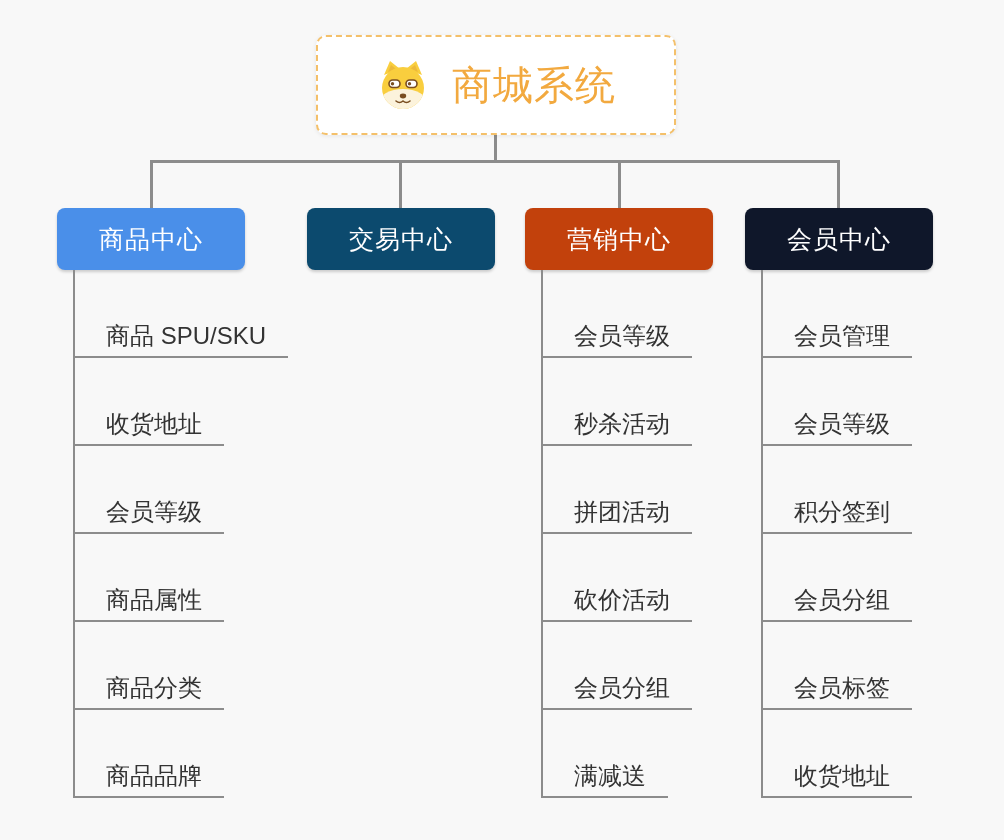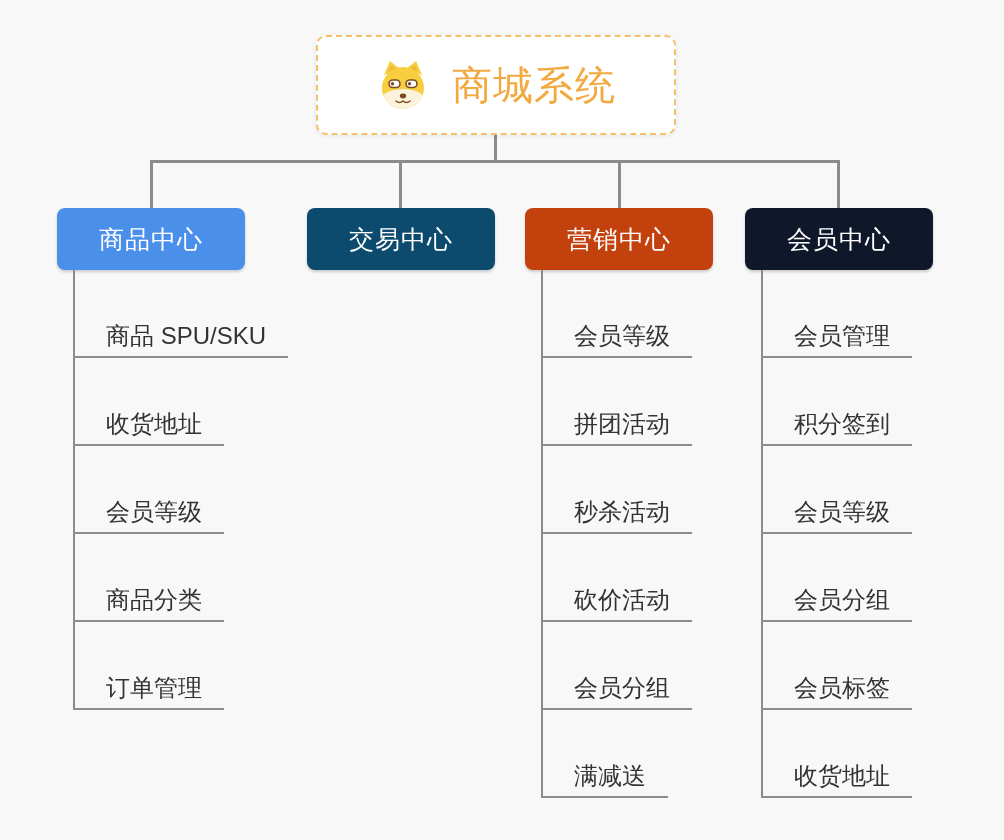--- a/index.html
+++ b/index.html
@@ -120,46 +120,47 @@
     </svg>
     <span class="root-title" style="color: rgb(242, 169, 63);">商城系统</span>
   </div>
 
   <div class="branch branch-0">
     <div class="branch-box" style="background-color: rgb(74, 143, 233);">商品中心</div>
     <ul class="children">
       <li>商品 SPU/SKU</li>
       <li>收货地址</li>
       <li>会员等级</li>
+      <li>商品属性</li>
       <li>商品分类</li>
-      <li>订单管理</li>
+      <li>商品品牌</li>
     </ul>
   </div>
 
   <div class="branch branch-1">
     <div class="branch-box" style="background-color: #0c4a6e;">交易中心</div>
   </div>
 
   <div class="branch branch-2">
     <div class="branch-box" style="background-color: #c2410c;">营销中心</div>
     <ul class="children">
       <li>会员等级</li>
+      <li>秒杀活动</li>
       <li>拼团活动</li>
-      <li>秒杀活动</li>
       <li>砍价活动</li>
       <li>会员分组</li>
       <li>满减送</li>
     </ul>
   </div>
 
   <div class="branch branch-3">
     <div class="branch-box" style="background-color: #0f172a;">会员中心</div>
     <ul class="children">
       <li>会员管理</li>
+      <li>会员等级</li>
       <li>积分签到</li>
-      <li>会员等级</li>
       <li>会员分组</li>
       <li>会员标签</li>
       <li>收货地址</li>
     </ul>
   </div>
 
 </div>
 
 </body></html>

